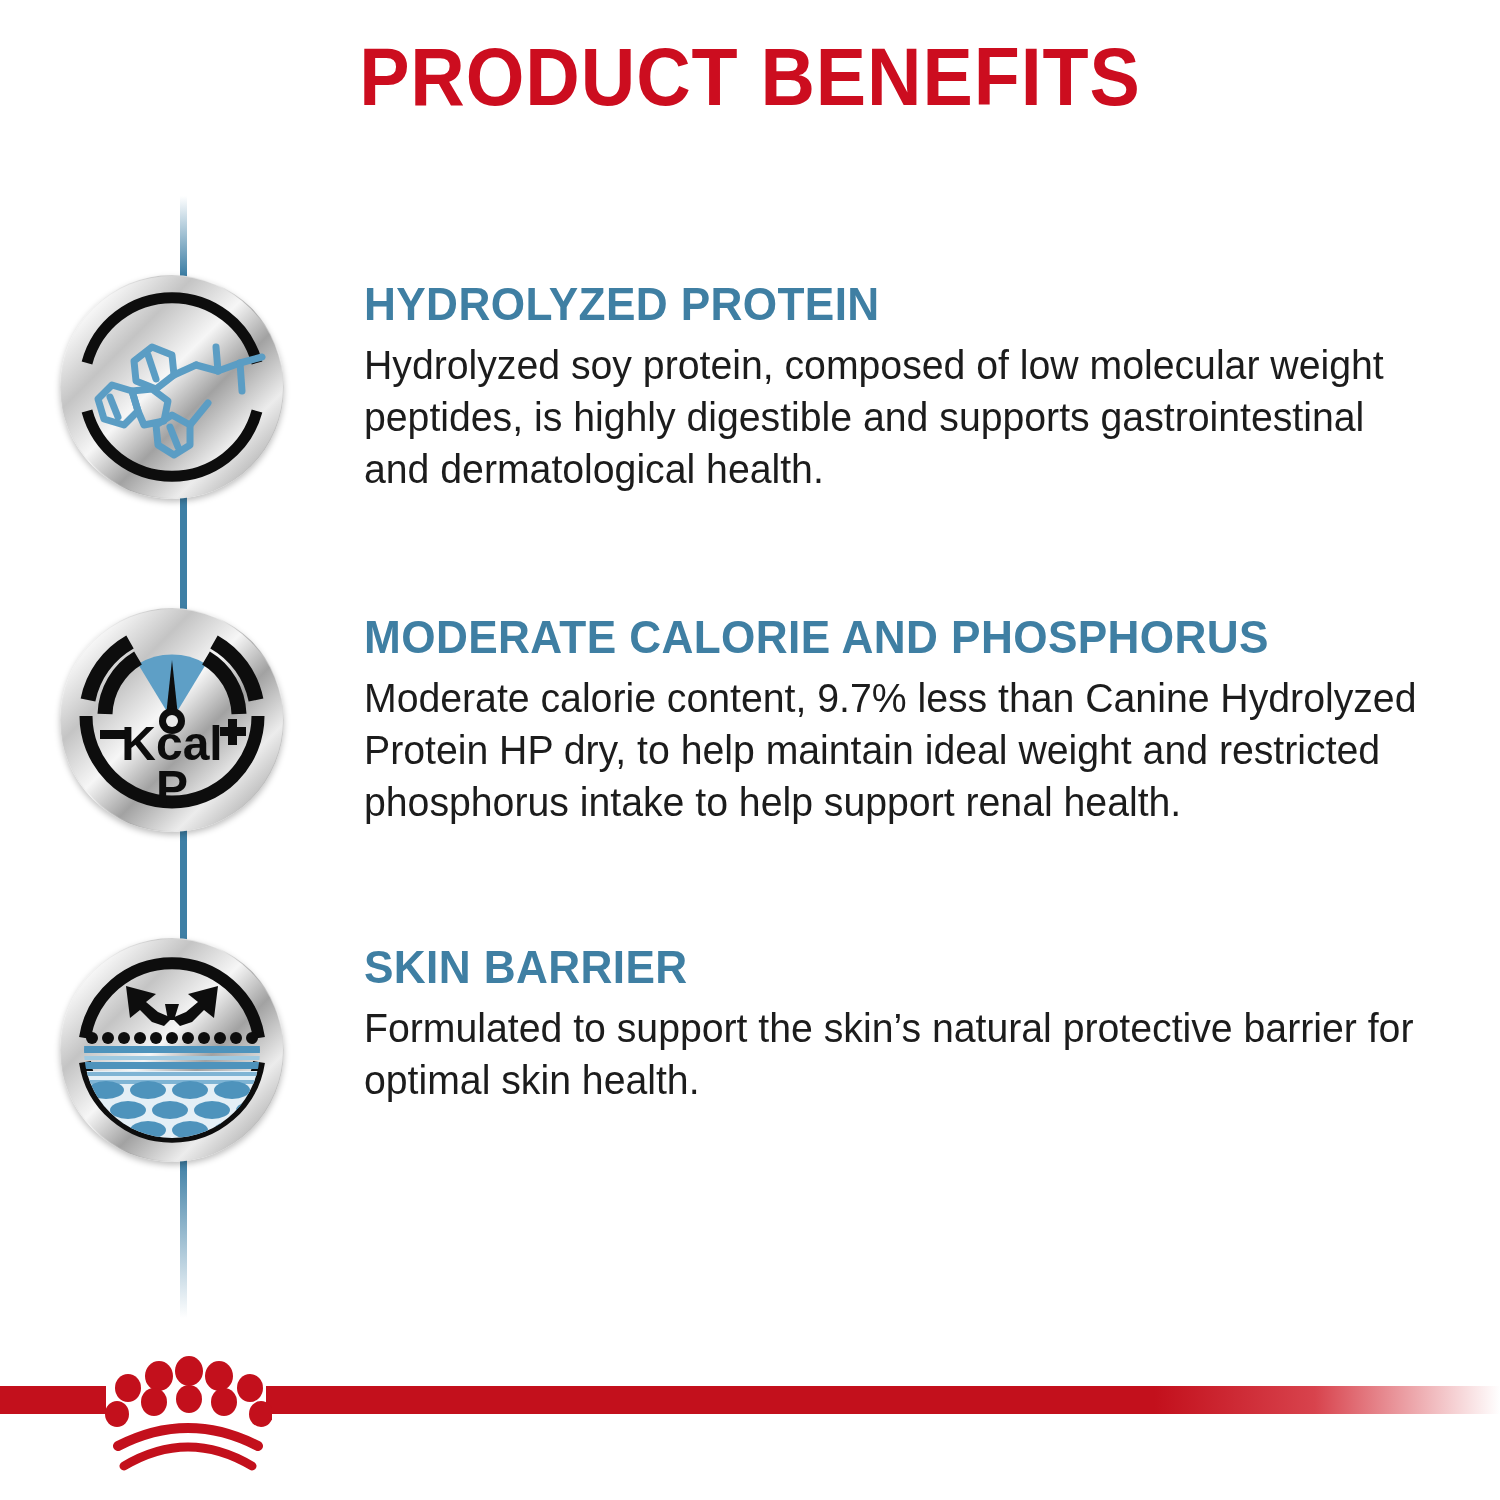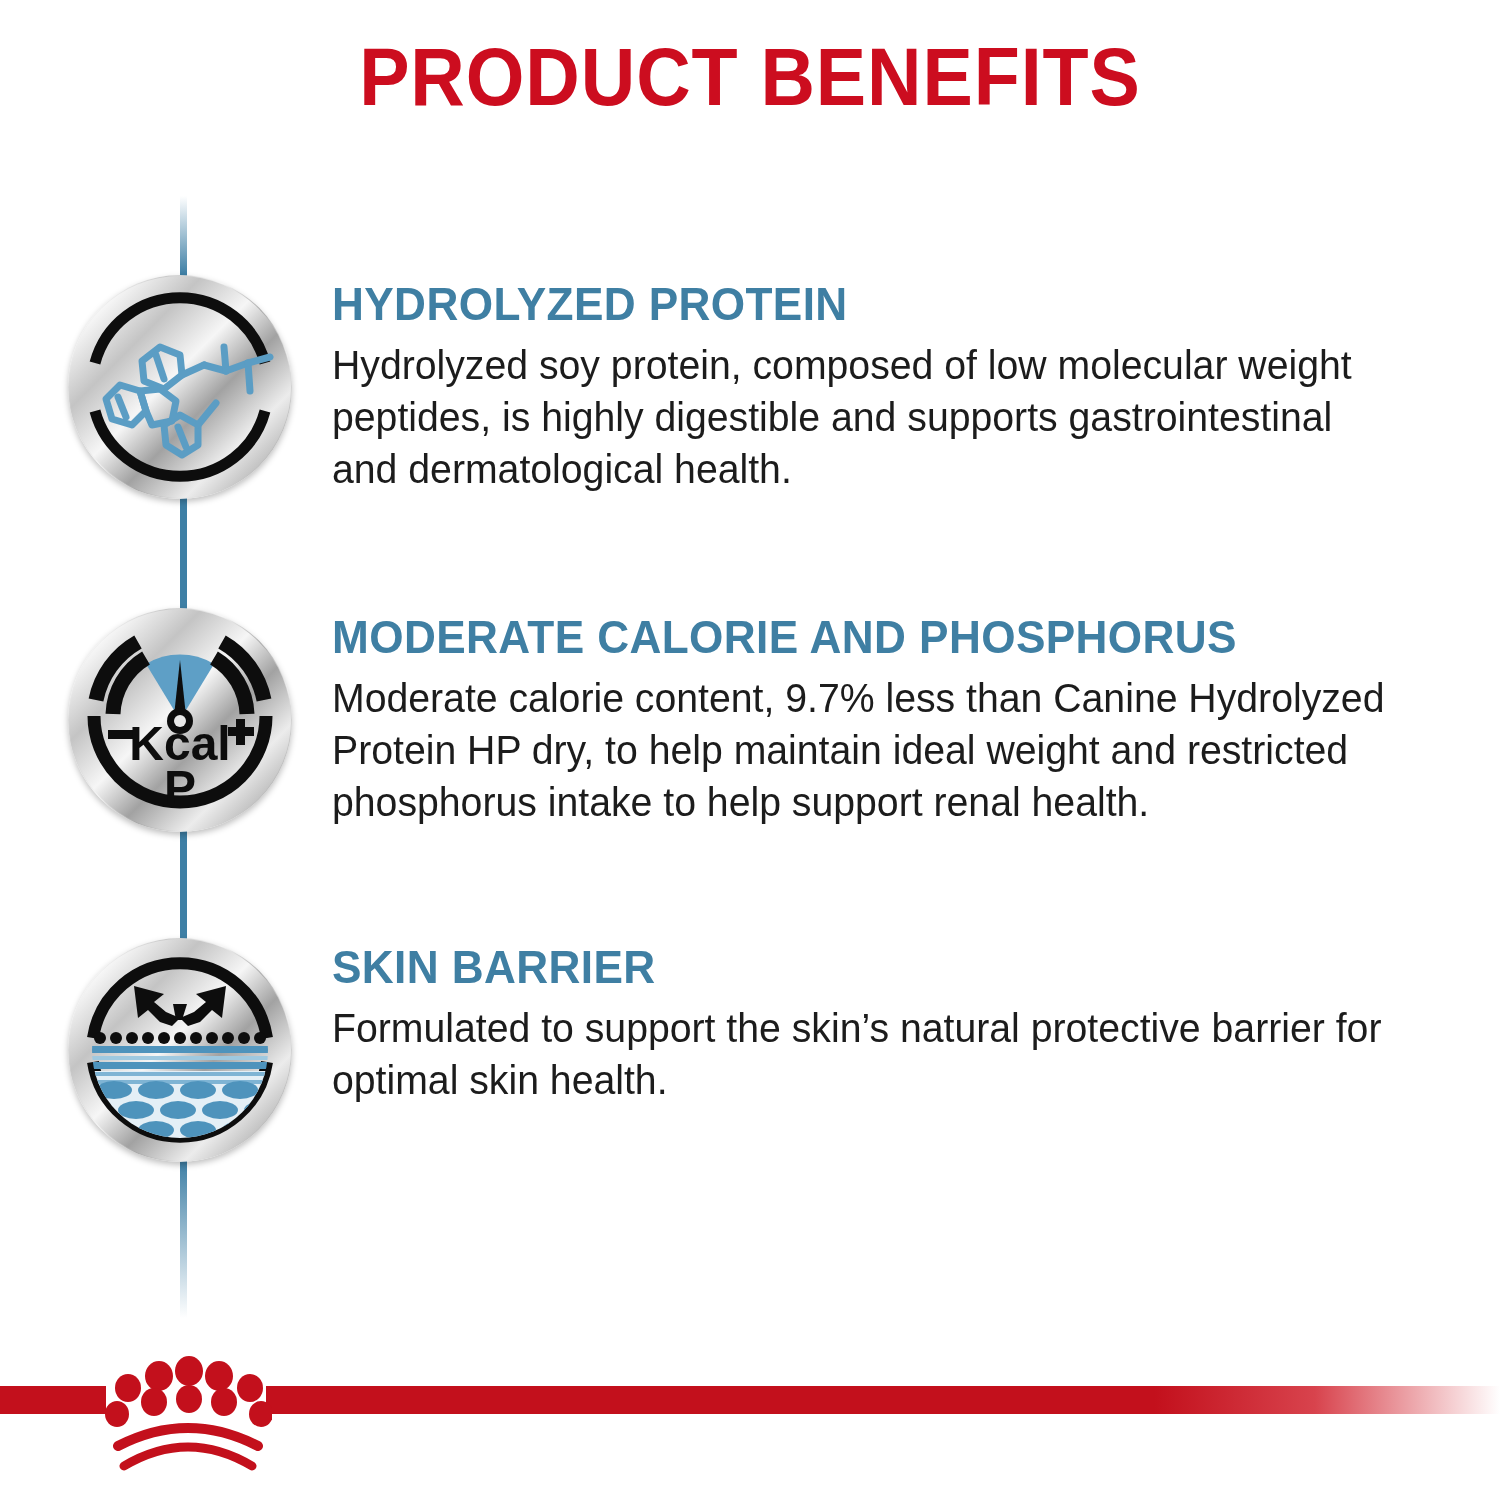--- a/index.html
+++ b/index.html
@@ -60,21 +60,21 @@
     left: 0;
     width: 1500px;
   }
   .benefit-1 { top: 275px; }
   .benefit-2 { top: 608px; }
   .benefit-3 { top: 938px; }
 
   
   .icon-badge {
     position: absolute;
-    left: 68px;
+    left: 60px;
     top: 0;
     width: 224px;
     height: 224px;
     border-radius: 50%;
     background:
       linear-gradient(125deg,
         #efefef 0%,
         #ffffff 10%,
         #c9c9c9 26%,
         #f4f4f4 42%,
@@ -84,21 +84,21 @@
         #dcdcdc 100%);
     box-shadow: 0 3px 6px rgba(0,0,0,0.25);
     z-index: 2;
     text-align: center;
   }
   .icon-badge svg { display: block; width: 100%; height: 100%; }
 
   
   .benefit-text {
     position: absolute;
-    left: 332px;
+    left: 364px;
     top: 6px;
     width: 1080px;
   }
   .benefit-heading {
     color: #3F7FA3;
     font-family: "Liberation Sans Narrow", "Liberation Sans", sans-serif;
     font-weight: bold;
     font-size: 46px;
     letter-spacing: 0.4px;
     line-height: 1.0;

